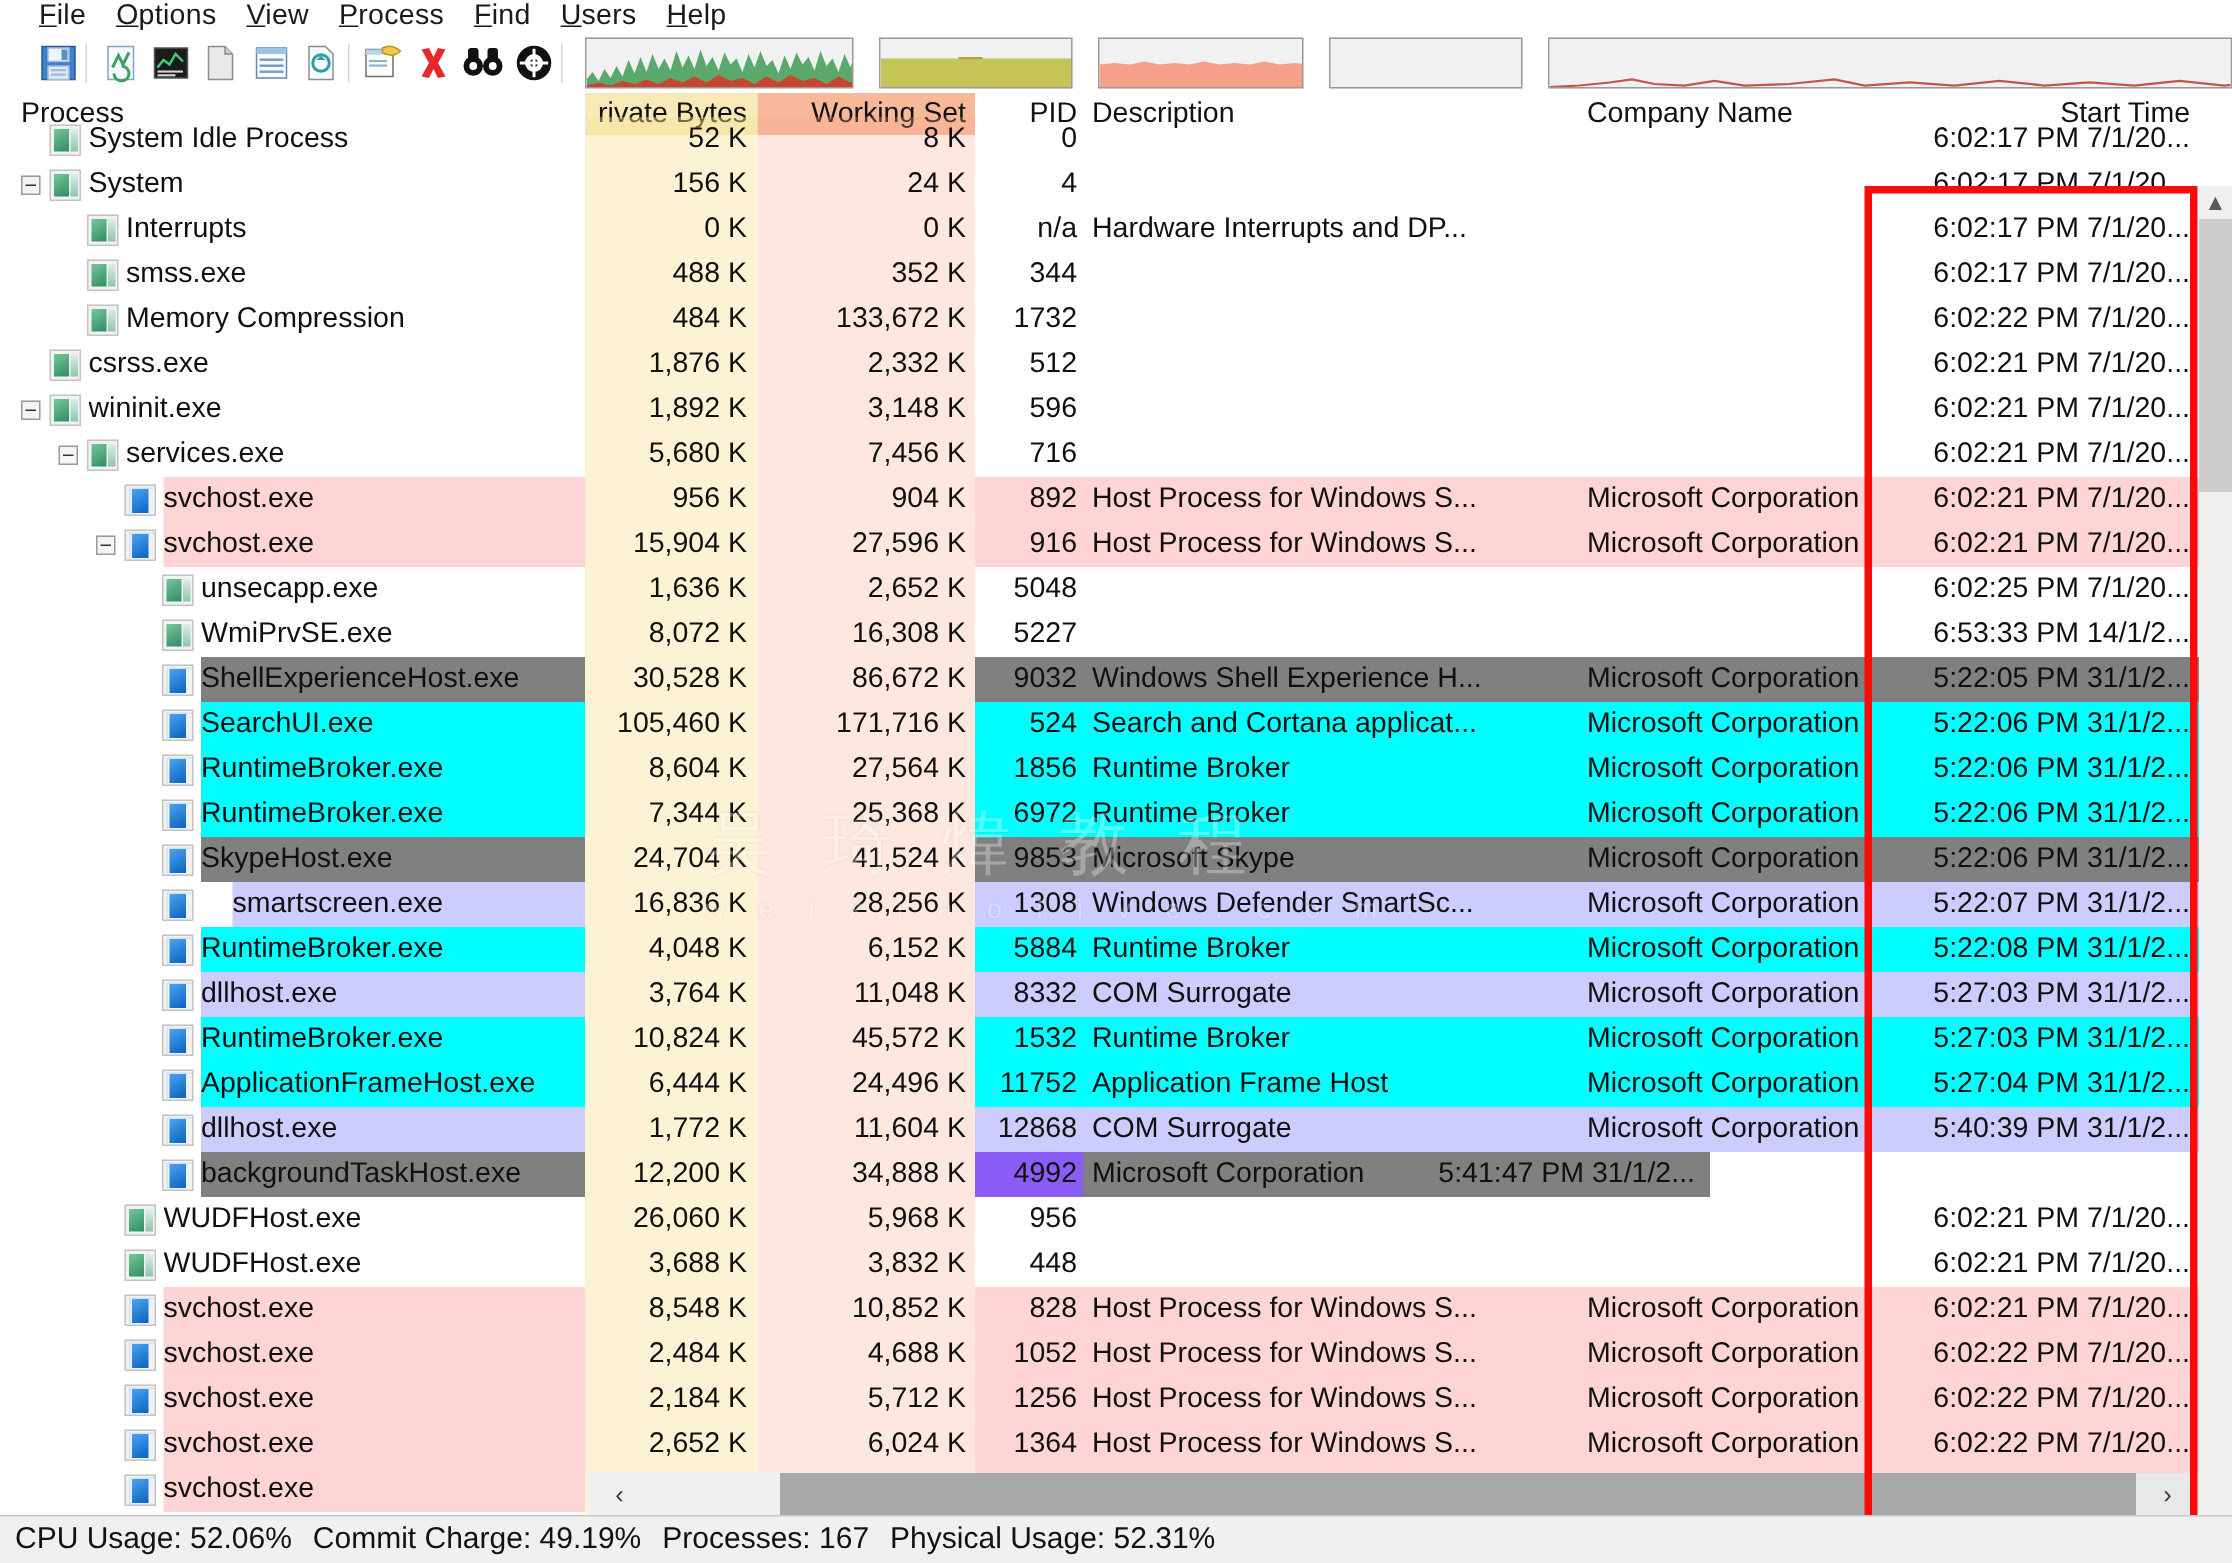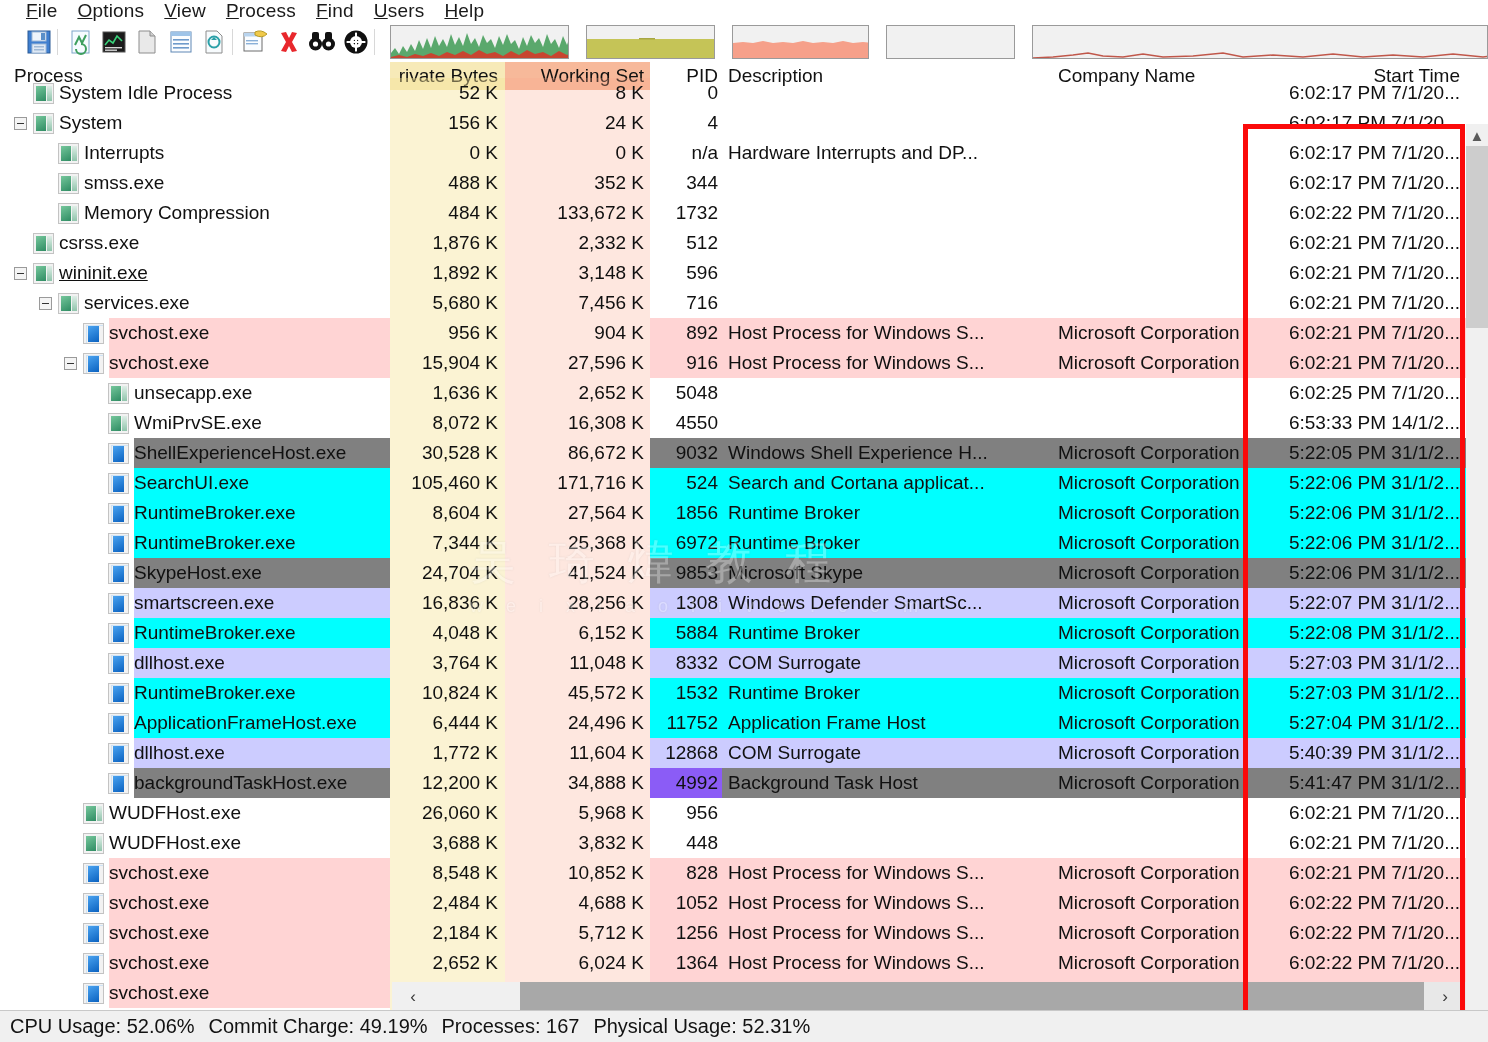--- a/index.html
+++ b/index.html
@@ -520,21 +520,21 @@
           <div class="c c-pid">512</div>
           <div class="c c-desc"></div>
           <div class="c c-company"></div>
           <div class="c c-start">6:02:21 PM 7/1/20...</div>
         </div>
         <div class="row">
           <div class="c c-process">
             <div style="width: 14px; flex: 0 0 auto; height: 30px;"></div>
             <div class="expander"></div>
             <div class="picon green"></div>
-            <div class="pname" style="flex: 1 1 auto; height: 30px; line-height: 30px; text-decoration: underline;">wininit.exe</div>
+            <div class="pname" style="flex: 1 1 auto; height: 30px; line-height: 30px;">wininit.exe</div>
           </div>
           <div class="c c-private">1,892 K</div>
           <div class="c c-working">3,148 K</div>
           <div class="c c-pid">596</div>
           <div class="c c-desc"></div>
           <div class="c c-company"></div>
           <div class="c c-start">6:02:21 PM 7/1/20...</div>
         </div>
         <div class="row">
           <div class="c c-process">
@@ -594,21 +594,21 @@
         </div>
         <div class="row">
           <div class="c c-process">
             <div style="width: 89px; flex: 0 0 auto; height: 30px;"></div>
             <div class="exp-spacer"></div>
             <div class="picon green"></div>
             <div class="pname" style="flex: 1 1 auto; height: 30px; line-height: 30px;">WmiPrvSE.exe</div>
           </div>
           <div class="c c-private">8,072 K</div>
           <div class="c c-working">16,308 K</div>
-          <div class="c c-pid">4550</div>
+          <div class="c c-pid">5227</div>
           <div class="c c-desc"></div>
           <div class="c c-company"></div>
           <div class="c c-start">6:53:33 PM 14/1/2...</div>
         </div>
         <div class="row">
           <div class="c c-process">
             <div style="width: 89px; flex: 0 0 auto; height: 30px;"></div>
             <div class="exp-spacer"></div>
             <div class="picon blue"></div>
             <div class="pname" style="flex: 1 1 auto; background: rgb(128, 128, 128); height: 30px; line-height: 30px;">ShellExperienceHost.exe</div>
@@ -674,21 +674,21 @@
           <div class="c c-pid" style="background: rgb(128, 128, 128);">9853</div>
           <div class="c c-desc" style="background: rgb(128, 128, 128);">Microsoft Skype</div>
           <div class="c c-company" style="background: rgb(128, 128, 128);">Microsoft Corporation</div>
           <div class="c c-start" style="background: rgb(128, 128, 128);">5:22:06 PM 31/1/2...</div>
         </div>
         <div class="row">
           <div class="c c-process">
             <div style="width: 89px; flex: 0 0 auto; height: 30px;"></div>
             <div class="exp-spacer"></div>
             <div class="picon blue"></div>
-            <div class="pname" style="flex: 1 1 auto; background: rgb(204, 204, 255); height: 30px; line-height: 30px;">smartscreen.exe</div>
+            <div class="pname" style="flex: 1 1 auto; background: rgb(204, 204, 255); height: 30px; line-height: 30px; margin-left: 21px;">smartscreen.exe</div>
           </div>
           <div class="c c-private">16,836 K</div>
           <div class="c c-working">28,256 K</div>
           <div class="c c-pid" style="background: rgb(204, 204, 255);">1308</div>
           <div class="c c-desc" style="background: rgb(204, 204, 255);">Windows Defender SmartSc...</div>
           <div class="c c-company" style="background: rgb(204, 204, 255);">Microsoft Corporation</div>
           <div class="c c-start" style="background: rgb(204, 204, 255);">5:22:07 PM 31/1/2...</div>
         </div>
         <div class="row">
           <div class="c c-process">
@@ -763,21 +763,20 @@
         <div class="row">
           <div class="c c-process">
             <div style="width: 89px; flex: 0 0 auto; height: 30px;"></div>
             <div class="exp-spacer"></div>
             <div class="picon blue"></div>
             <div class="pname" style="flex: 1 1 auto; background: rgb(128, 128, 128); height: 30px; line-height: 30px;">backgroundTaskHost.exe</div>
           </div>
           <div class="c c-private">12,200 K</div>
           <div class="c c-working">34,888 K</div>
           <div class="c c-pid" style="background: #8b5cf6;">4992</div>
-          <div class="c c-desc" style="background: rgb(128, 128, 128);">Background Task Host</div>
           <div class="c c-company" style="background: rgb(128, 128, 128);">Microsoft Corporation</div>
           <div class="c c-start" style="background: rgb(128, 128, 128);">5:41:47 PM 31/1/2...</div>
         </div>
         <div class="row">
           <div class="c c-process">
             <div style="width: 64px; flex: 0 0 auto; height: 30px;"></div>
             <div class="exp-spacer"></div>
             <div class="picon green"></div>
             <div class="pname" style="flex: 1 1 auto; height: 30px; line-height: 30px;">WUDFHost.exe</div>
           </div>

